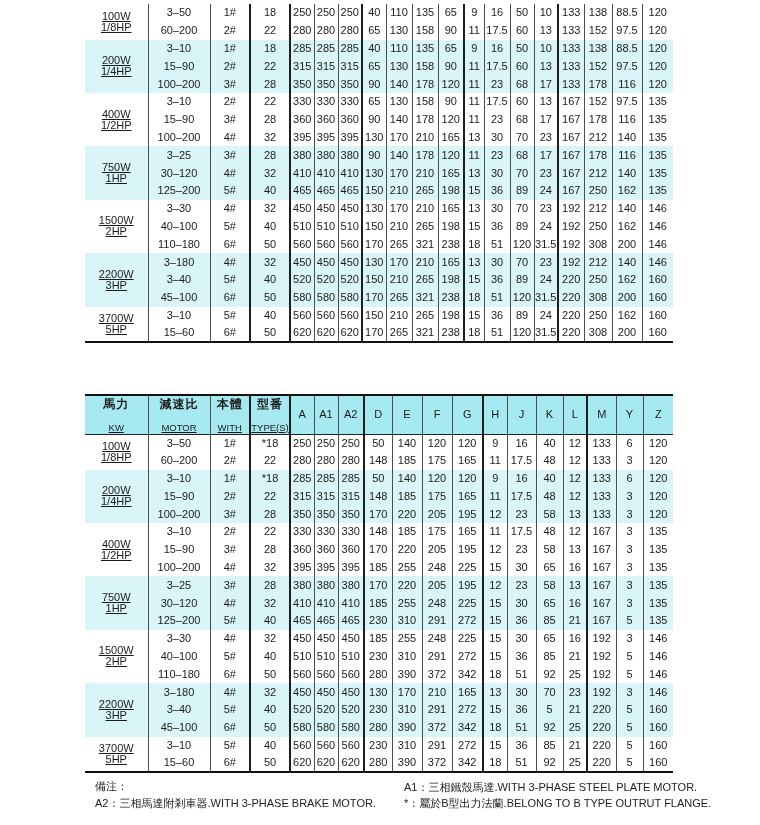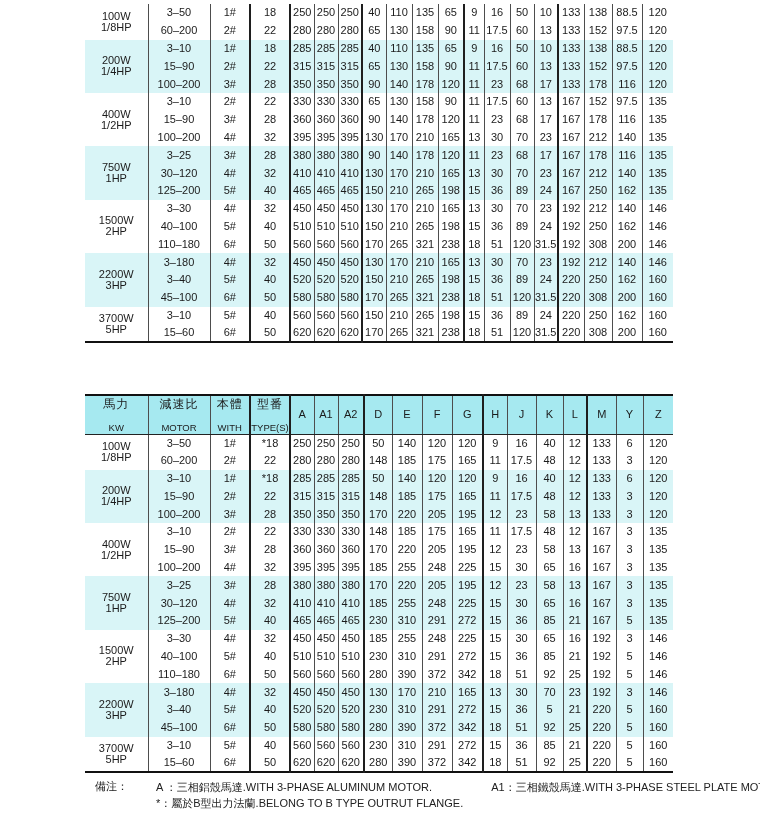--- a/index.html
+++ b/index.html
@@ -15,25 +15,25 @@
   #bottom-table { top:394px; border-top:2px solid #111; border-bottom:2px solid #111; }
   table.dim td, table.dim th {
     padding:0; text-align:center; vertical-align:middle;
     font-size:11px; line-height:1; border-left:1px solid #4d4d4d;
     overflow:hidden; white-space:nowrap;
   }
   table.dim .c0 { border-left:none; }
   table.dim .bl-thick { border-left-width:2px; border-left-color:#1e1e1e; }
   tr.data { height:17.8px; }
   .shaded { background:#d9f5f7; }
-  .power-cell { line-height:17.8px; font-size:11px; }
+  .power-cell { line-height:17.8px; font-size:11px;text-decoration:underline; }
   #bottom-table thead tr { height:39px; }
   #bottom-table thead th { background:#a6e9f0; border-bottom:1.5px solid #222; font-weight:normal; }
-  th .zh { display:block; font-size:12px; font-weight:normal; letter-spacing:1px; }
-  th .en { display:block; font-size:9.5px; margin-top:13px; }
+  th .zh { display:block; font-size:12px; font-weight:bold; letter-spacing:1px; }
+  th .en { display:block; font-size:9.5px; margin-top:13px;text-decoration:underline; }
   th.letter { font-size:12.5px; }
   .sec-title {
     position:absolute; left:92px; top:371px; font-size:12.5px; color:#111;
   }
   .notes {
     position:absolute; left:95px; top:781px; font-size:11px; color:#222;
   }
   .notes-grid {
     display:grid; grid-template-columns:max-content max-content max-content;
     column-gap:28px; row-gap:3px; line-height:13px;
@@ -924,20 +924,20 @@
           <td class="c15 bl-thick">220</td>
           <td class="c16">5</td>
           <td class="c17">160</td>
         </tr>
       </tbody>
   </table>
 
   <div class="notes">
     <div class="notes-grid">
       <span class="lbl-cell">備注：</span>
-      <span>A ：三相鋁殼馬達.WITH 3-PHASE ALUMINUM MOTOR.</span>
       <span>A1：三相鐵殼馬達.WITH 3-PHASE STEEL PLATE MOTOR.</span>
       <span></span>
+      <span>A2：三相馬達附剎車器.WITH 3-PHASE BRAKE MOTOR.</span>
       <span>*：屬於B型出力法蘭.BELONG TO B TYPE OUTRUT FLANGE.</span>
     </div>
   </div>
 
 </div>
 
 </body></html>

